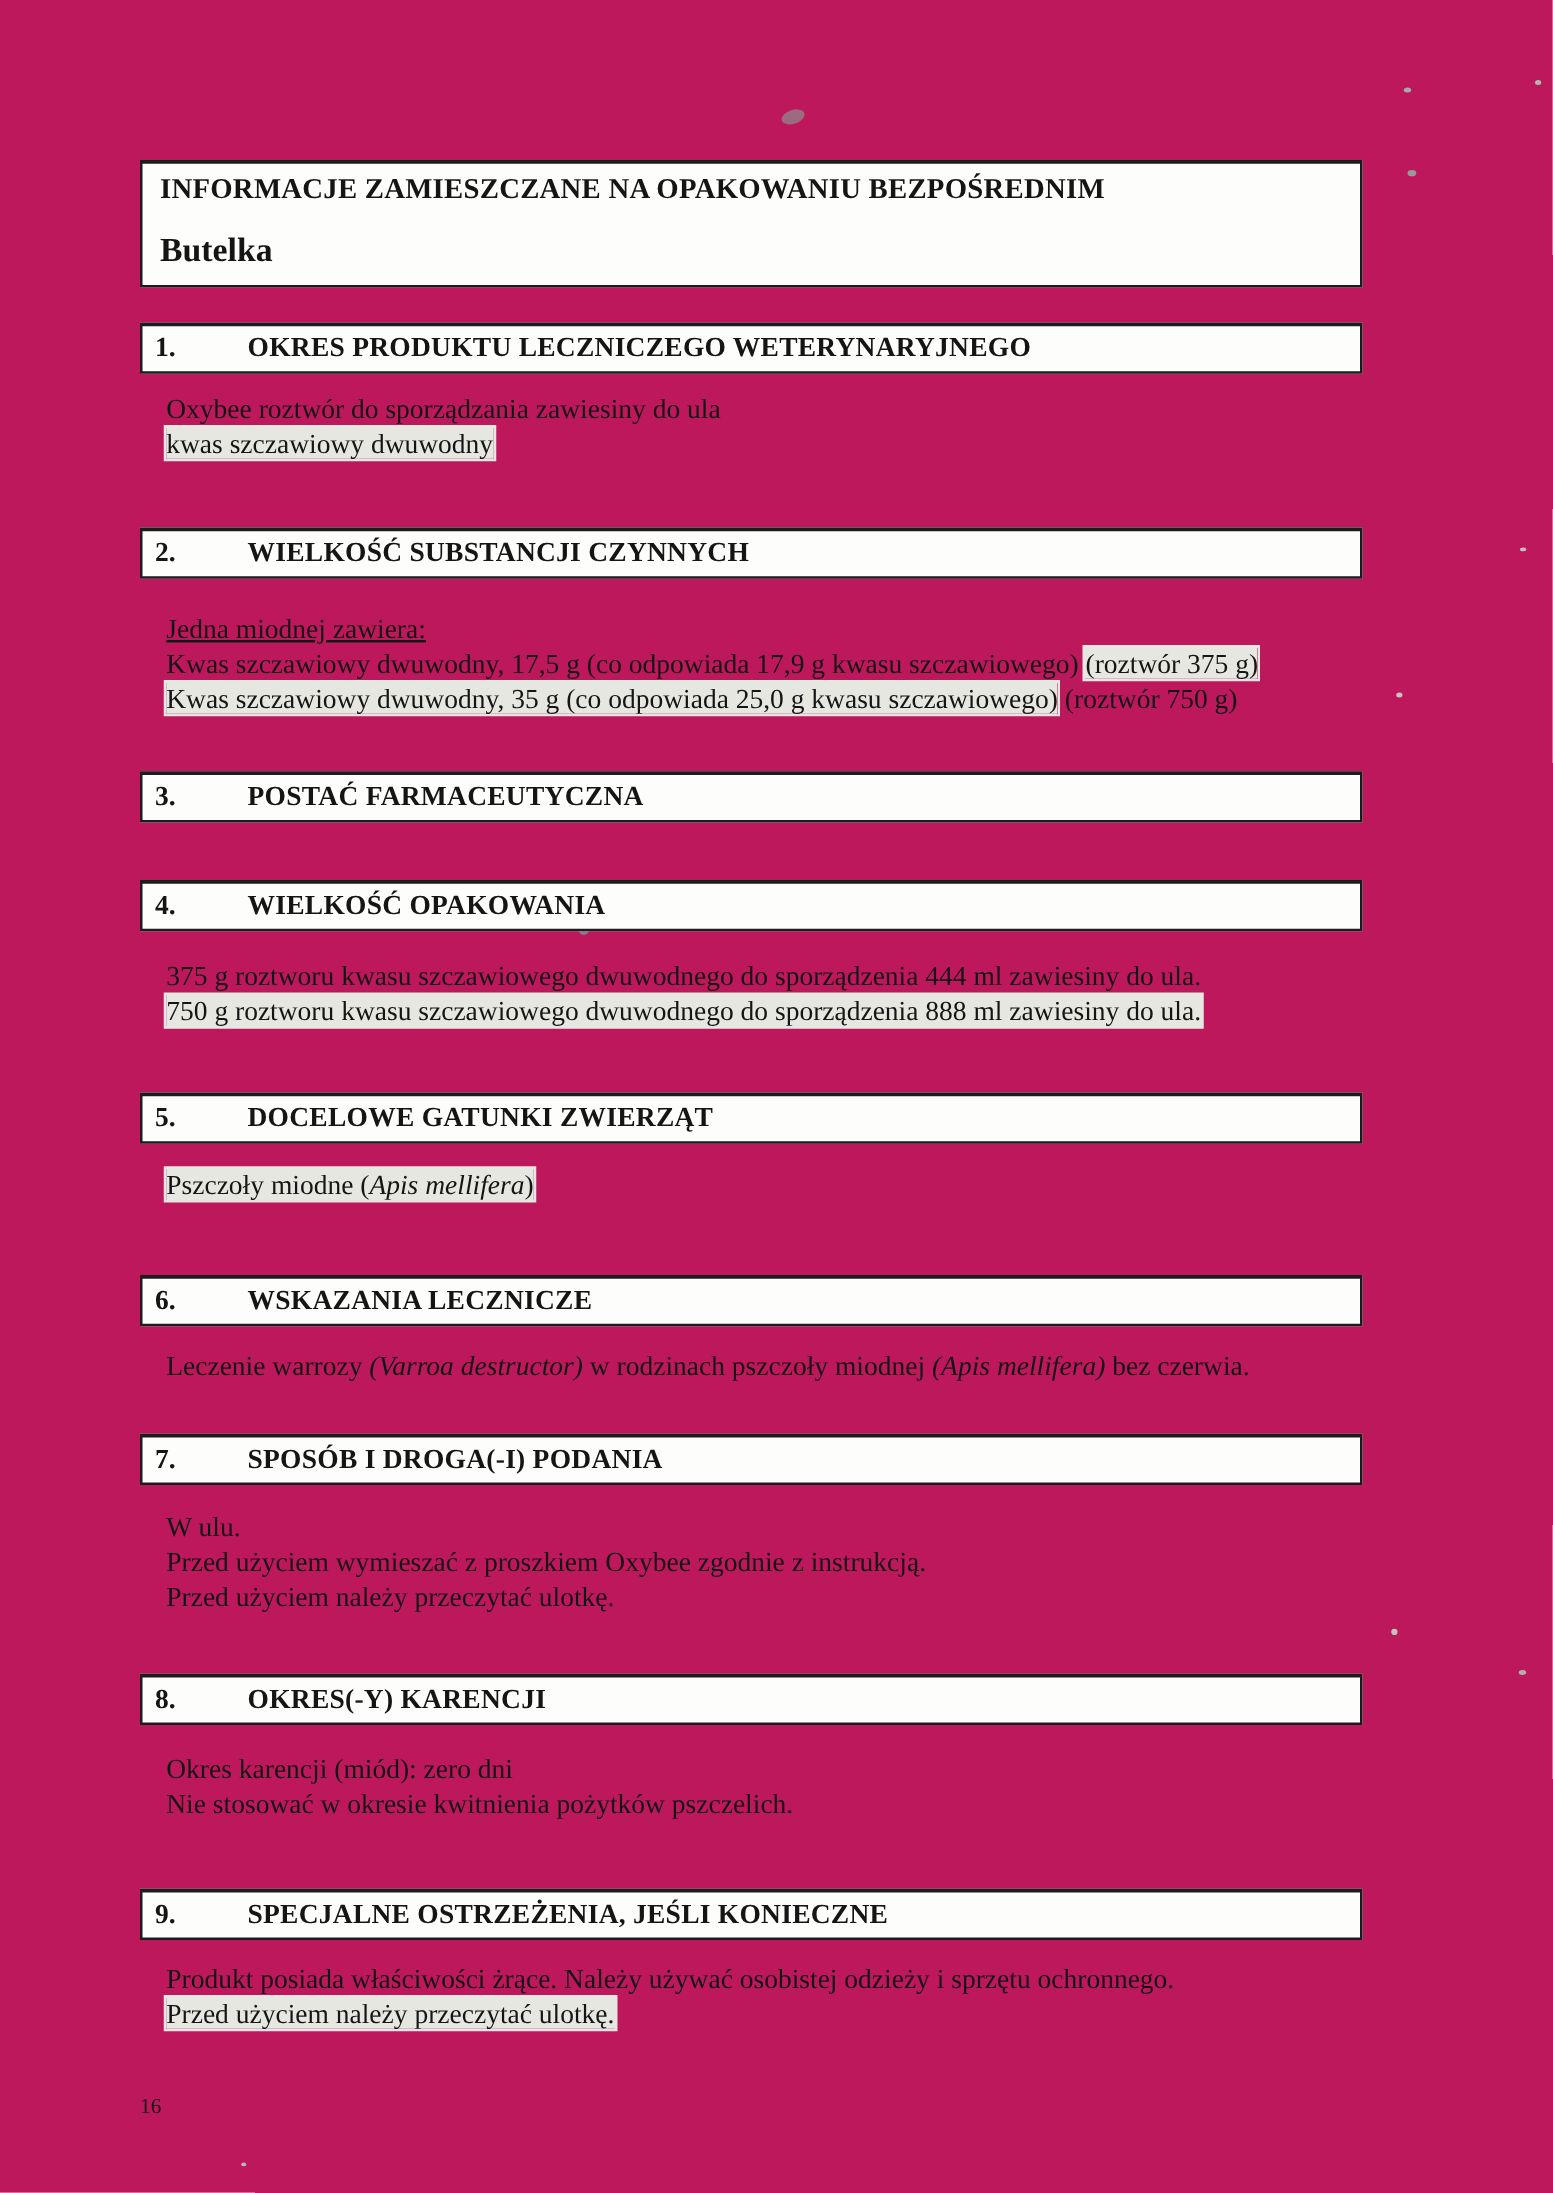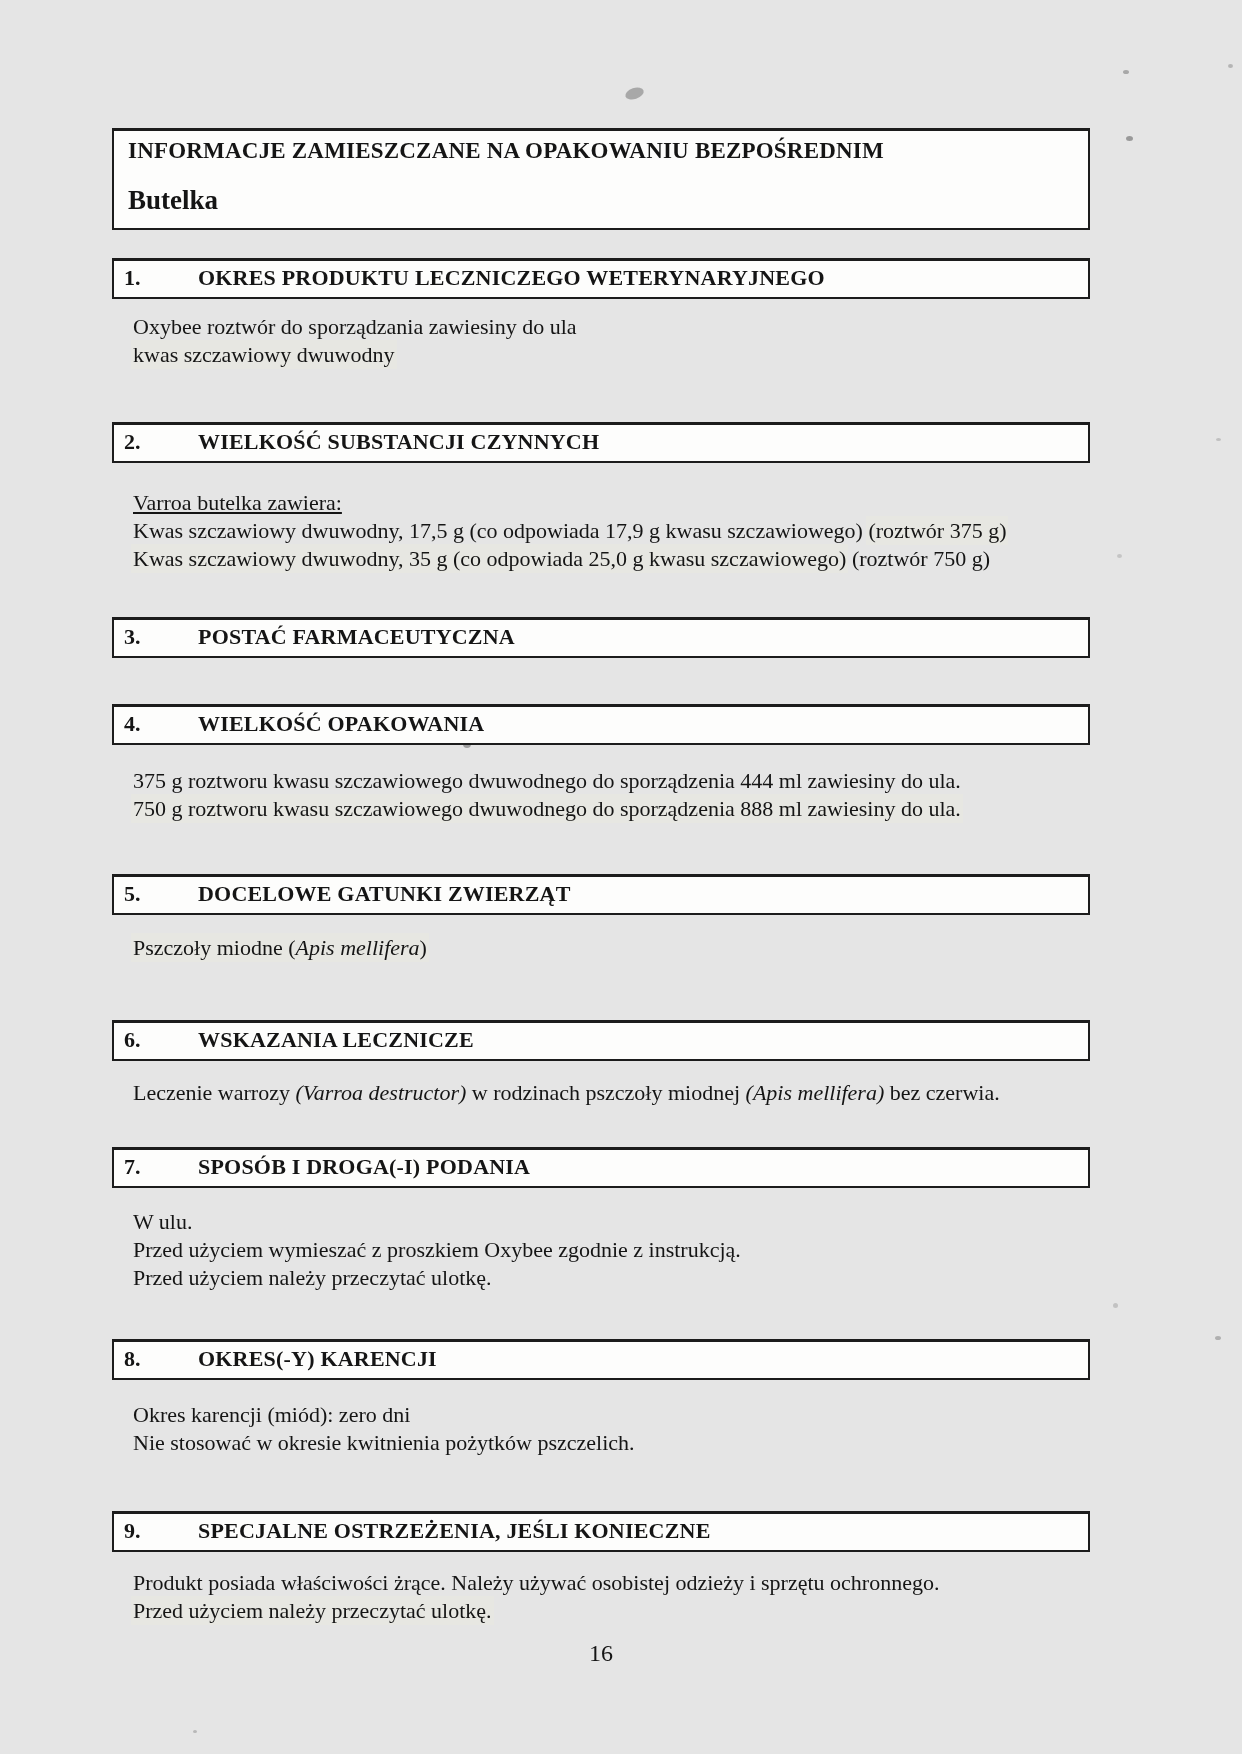--- a/index.html
+++ b/index.html
@@ -1,41 +1,41 @@
 <!DOCTYPE html>
 <html><head>
 <meta charset="utf-8">
 <style>
   html,body{margin:0;padding:0;}
   body{
     width:1242px;height:1754px;background:#fdfdfc;
     font-family:"Liberation Serif","DejaVu Serif",serif;color:#151515;
   }
-  .page{position:relative;width:1242px;height:1754px;overflow:hidden;background:#e5e5e5;}
+  .page{position:relative;width:1242px;height:1754px;overflow:hidden;background:#be185d;}
   .content{position:absolute;left:112px;top:128px;width:978px;}
 
   .box{border:2px solid #1c1c1c;border-top-width:3px;background:#fdfdfc;}
 
   
   .topbox{padding:6px 14px 14px 14px;}
   .topbox-title{font-size:23px;font-weight:700;line-height:28px;letter-spacing:.2px;}
   .topbox-sub{font-size:27px;font-weight:700;line-height:28px;margin-top:21px;}
 
   
   .secbox{display:flex;align-items:baseline;padding:4px 12px 6px 10px;font-weight:700;font-size:22px;line-height:26px;}
   .secnum{flex:0 0 74px;}
   .sectitle{letter-spacing:.2px;}
 
   p{margin:12px;padding:0;}
   .para{margin-left:21px;font-size:22px;line-height:28px;}
   .u{text-decoration:underline;}
   .it{font-style:italic;}
   .hl{background:#e7e7e2;box-shadow:0 0 0 2px #e7e7e2;}
 
-  .footer{margin-top:16px;text-align:center;font-size:24px;line-height:24px;}
+  .footer{margin-top:48px;font-size:17px;line-height:24px;}
 
   
   .m-box1{margin-top:28px;}
   .m-p1{margin-top:14px;}
   .m-box2{margin-top:53px;}
   .m-p2{margin-top:26px;}
   .m-box3{margin-top:44px;}
   .m-box4{margin-top:46px;}
   .m-p4{margin-top:22px;}
   .m-box5{margin-top:51px;}
@@ -84,21 +84,21 @@
     <p class="para m-p1">
       <span>Oxybee roztwór do sporządzania zawiesiny do ula</span><br>
       <span class="hl">kwas szczawiowy dwuwodny</span>
     </p>
 
     <div class="box secbox m-box2">
       <span class="secnum">2.</span>
       <span class="sectitle">WIELKOŚĆ SUBSTANCJI CZYNNYCH</span>
     </div>
     <p class="para m-p2">
-      <span class="u">Varroa butelka zawiera:</span><br>
+      <span class="u">Jedna miodnej zawiera:</span><br>
       <span><span>Kwas szczawiowy dwuwodny, 17,5 g (co odpowiada 17,9 g kwasu szczawiowego) </span><span class="hl">(roztwór 375 g)</span></span><br>
       <span><span class="hl">Kwas szczawiowy dwuwodny, 35 g (co odpowiada 25,0 g kwasu szczawiowego)</span><span> (roztwór 750 g)</span></span>
     </p>
 
     <div class="box secbox m-box3">
       <span class="secnum">3.</span>
       <span class="sectitle">POSTAĆ FARMACEUTYCZNA</span>
     </div>
 
     <div class="box secbox m-box4">

